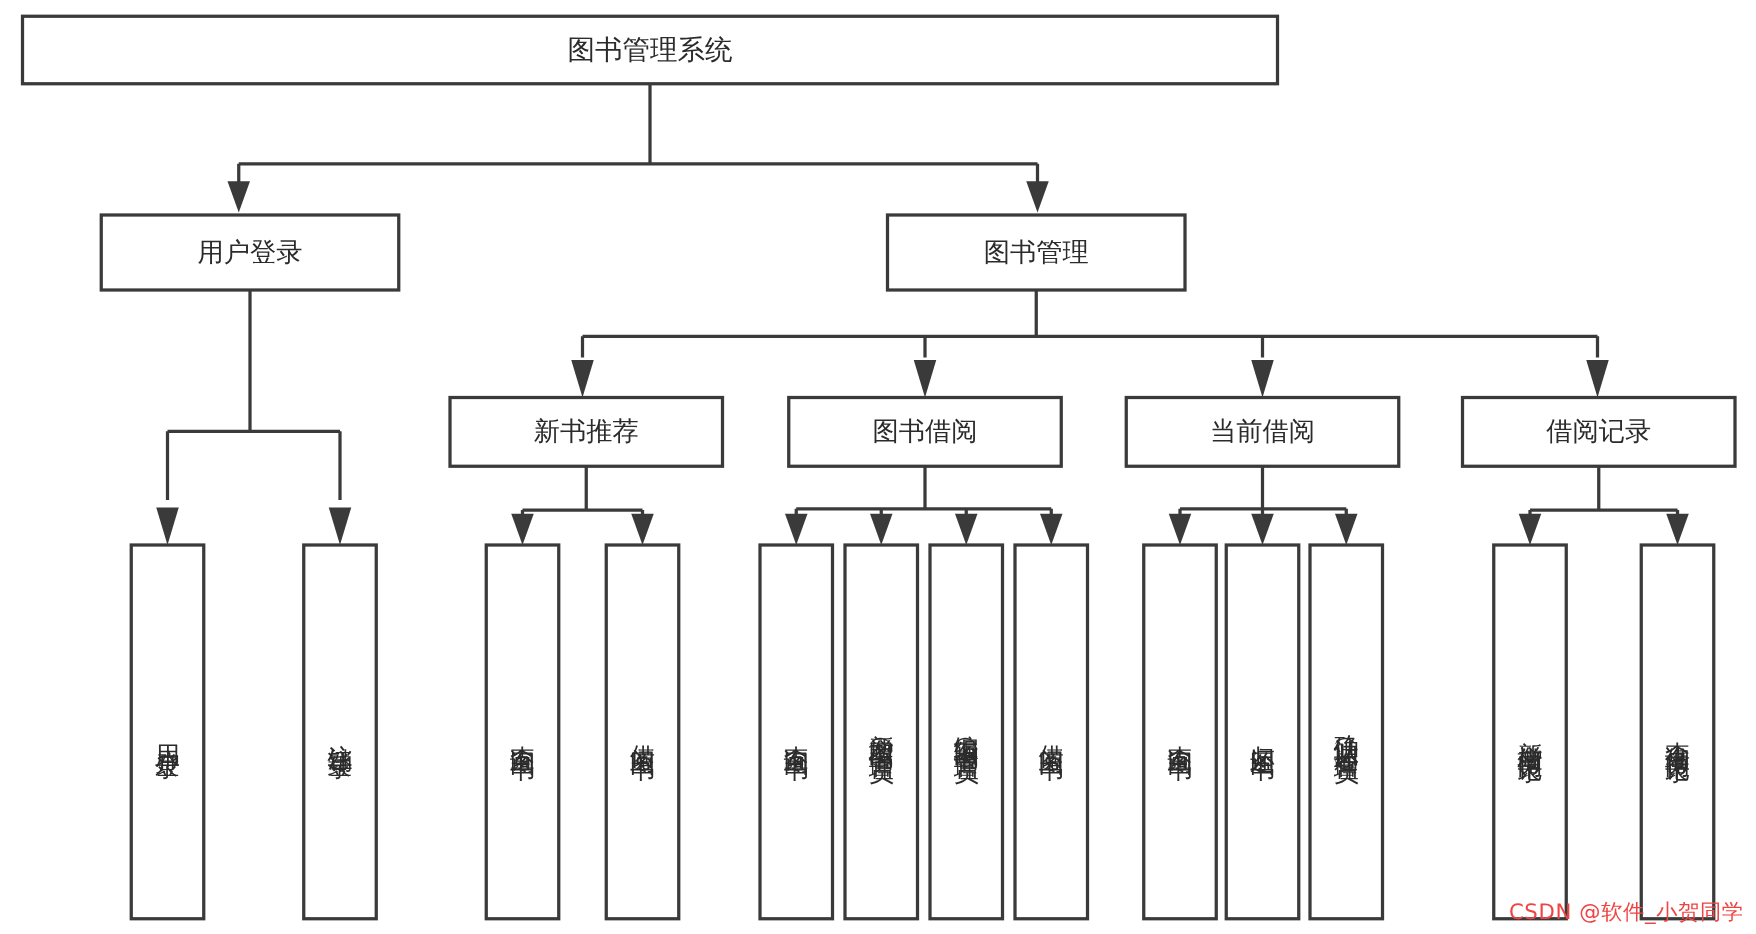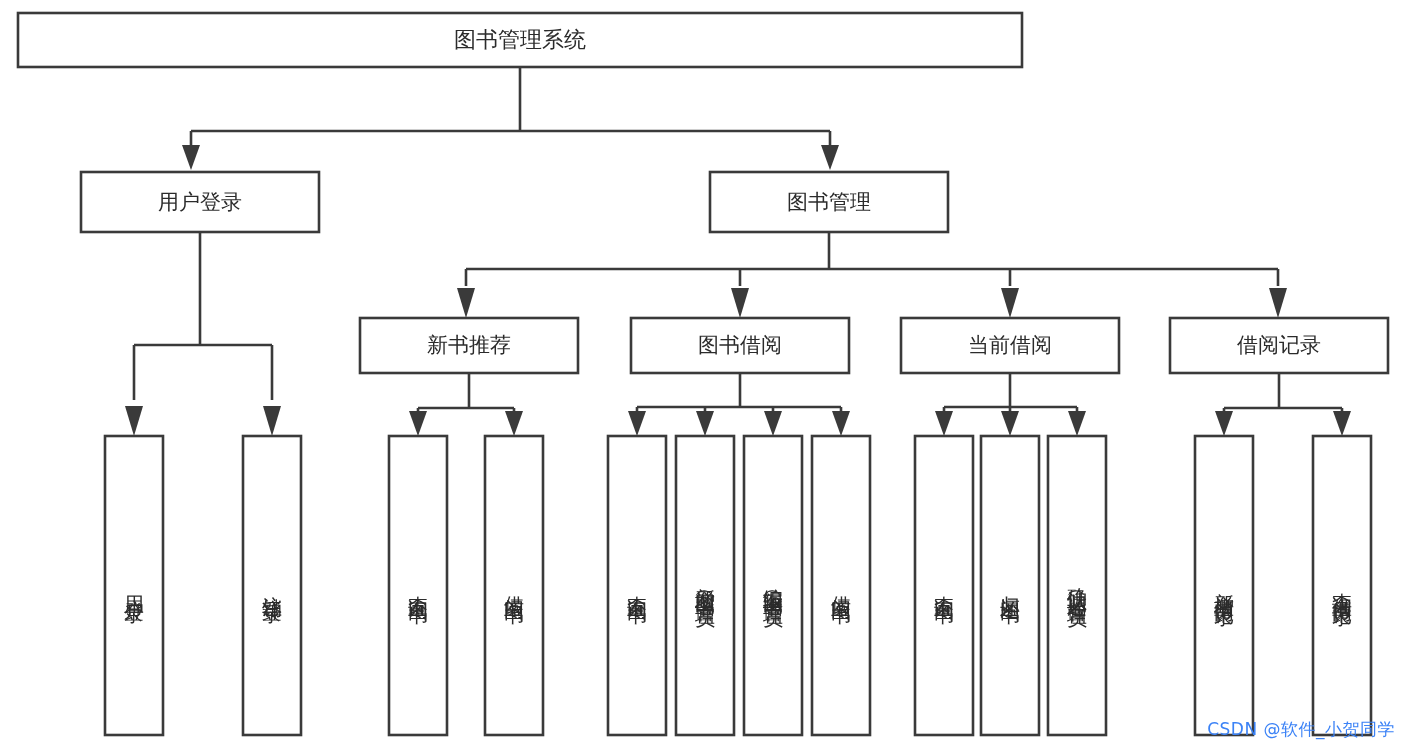--- a/index.html
+++ b/index.html
@@ -67,21 +67,21 @@
     text-align: center;
     white-space: nowrap;
     pointer-events: none;
   }
   .watermark {
     position: absolute;
     right: 10px;
     bottom: 6px;
     font-family: "DejaVu Sans", "Liberation Sans", sans-serif;
     font-size: 17px;
-    color: #3b82f6;
+    color: #ef4444;
     letter-spacing: 0.5px;
     white-space: nowrap;
   }
 </style>
 </head>
 <body>
 
 <div id="diagram-root">
 
   <svg class="diagram-canvas" viewBox="0 0 1405 747">

